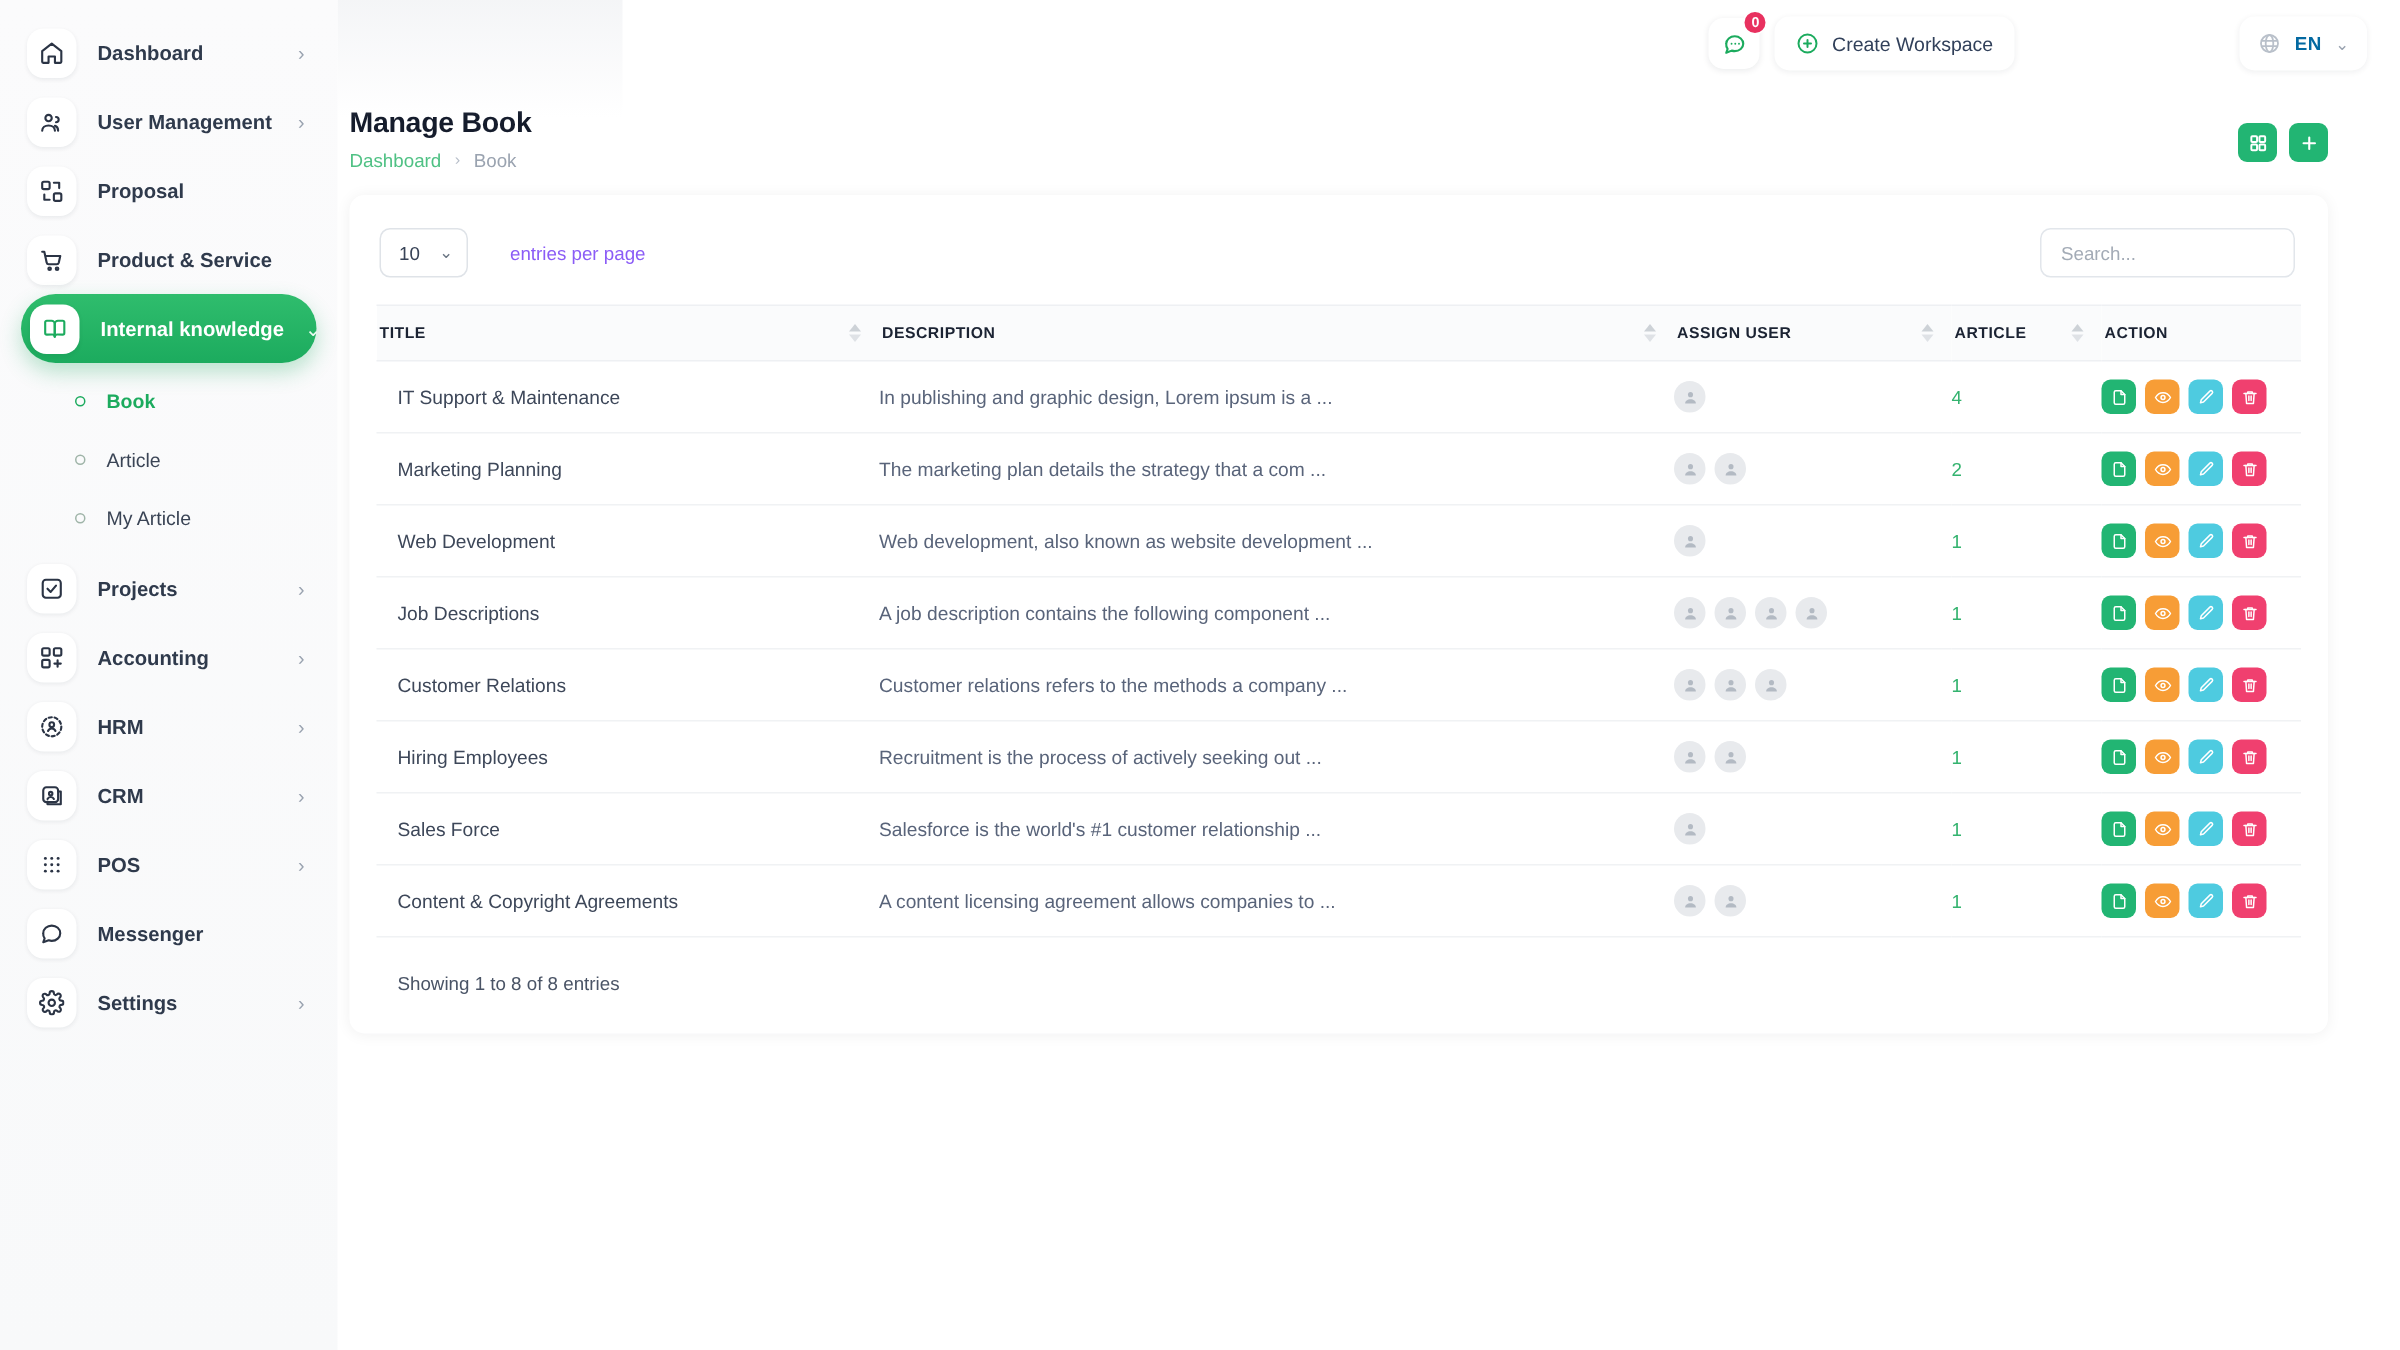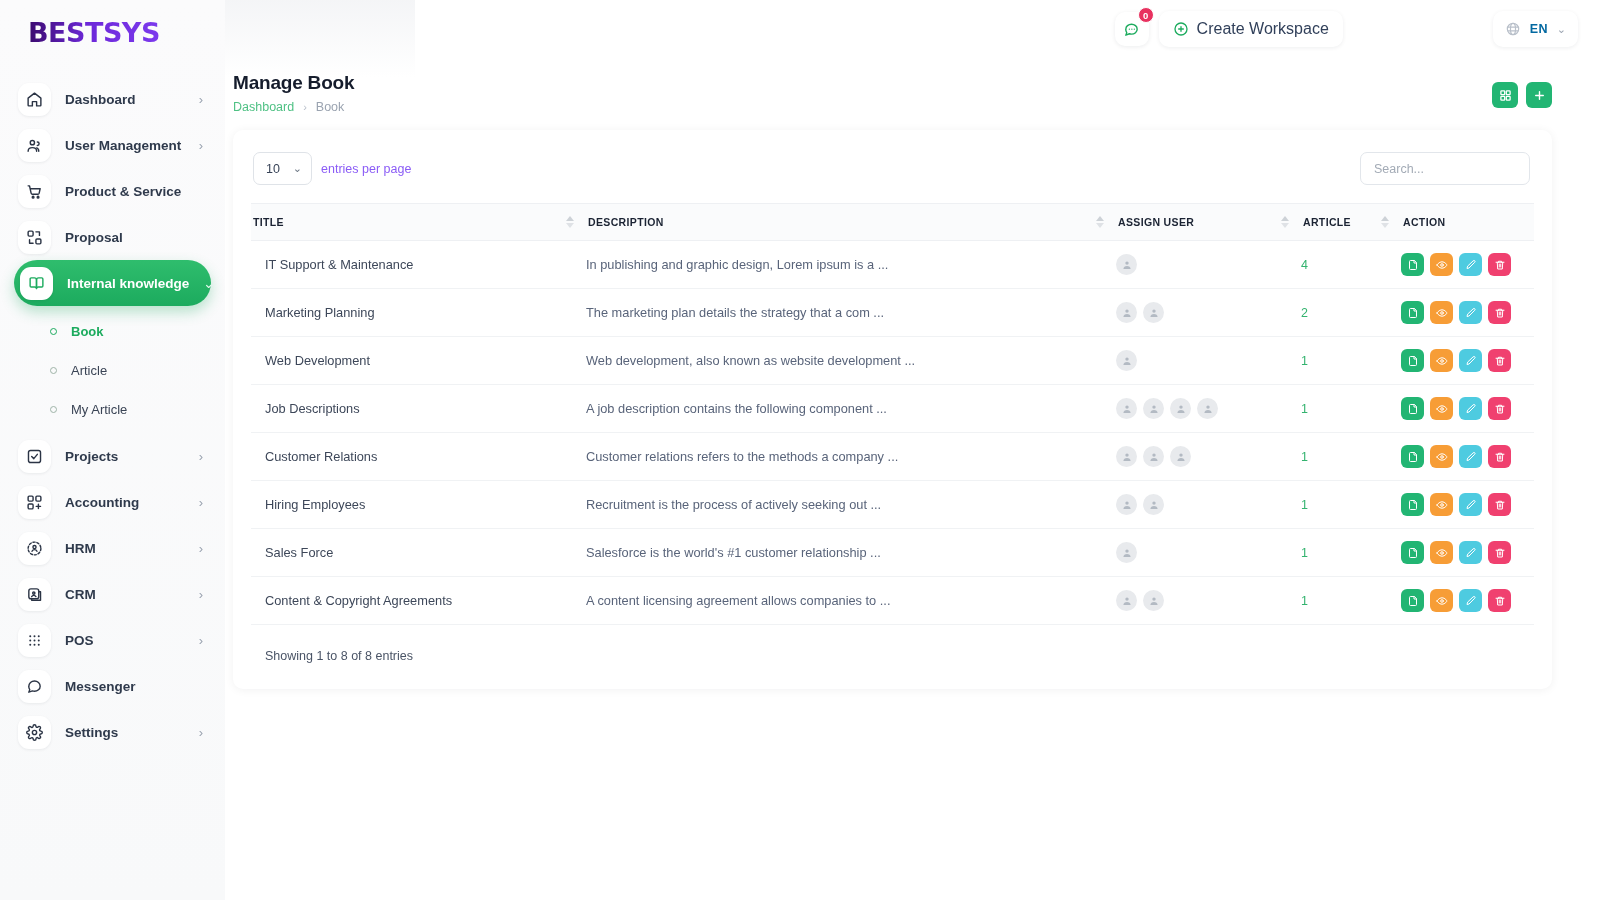--- a/index.html
+++ b/index.html
@@ -87,21 +87,21 @@
     border-radius: 9px; background: #e8315f; color: #fff;
     font-size: 9.5px; font-weight: 700;
     display: flex; align-items: center; justify-content: center;
     border: 1.5px solid #fff;
   }
   .ws-btn {
     height: 36px; border-radius: 10px; background: #fff;
     box-shadow: 0 1px 4px rgba(16,24,40,.07);
     display: flex; align-items: center; gap: 8px;
     padding: 0 14px; cursor: pointer;
-    font-size: 16px; color: #31405a; font-weight: 500;
+    font-size: 13px; color: #31405a; font-weight: 500;
   }
   .ws-btn .plus-circ { color: #1cab5e; display:flex; }
   .lang-btn {
     height: 36px; border-radius: 10px; background: #fff;
     box-shadow: 0 1px 4px rgba(16,24,40,.07);
     display: flex; align-items: center; gap: 9px;
     padding: 0 12px; margin-left: 140px; cursor: pointer;
   }
   .lang-btn .globe { color: #b9c0ca; display:flex; }
   .lang-code { font-size: 12.5px; font-weight: 700; color: #0369a1; letter-spacing:.3px;}
@@ -126,21 +126,21 @@
   .sq-btn svg { width: 13px; height: 13px; }
 
   
   .card {
     margin: 16px 48px 0 8px;
     background: #fff; border-radius: 10px;
     box-shadow: 0 1px 10px rgba(16,24,40,.06);
     padding: 22px 18px 26px 18px;
   }
   .card-top { display: flex; align-items: center; justify-content: space-between; padding: 0 4px 0 2px; }
-  .entries { display: flex; align-items: center; gap: 9px; }
+  .entries { display: flex; align-items: center; gap: 28px; }
   .select-box {
     height: 33px; min-width: 59px; border: 1px solid #dfe3e8; border-radius: 7px;
     display: flex; align-items: center; justify-content: space-between;
     padding: 0 9px 0 12px; gap: 12px; background: #fff; cursor: pointer;
   }
   .select-val { font-size: 12.5px; color: #384357; }
   .select-box .chev { color: #6b7684; font-size: 11px; }
   .entries-label { font-size: 12.5px; color: #8b5cf6; }
   .search-box {
     width: 170px; height: 33px; border: 1px solid #e2e6eb; border-radius: 7px;
@@ -211,23 +211,20 @@
     background: linear-gradient(180deg, rgba(243,244,246,.9), rgba(249,250,251,0));
     pointer-events: none;
   }
 </style>
 </head>
 <body>
 
 <div class="app">
 
   <aside class="sidebar">
-    <div class="logo-wrap">
-      <div class="logo">BESTSYS</div>
-    </div>
 
     <nav class="nav">
 
       <div class="nav-item">
         <span class="nav-ico">
           <svg viewBox="0 0 24 24" fill="none" stroke="currentColor" stroke-width="2" stroke-linecap="round" stroke-linejoin="round">
               <path d="M3 10l9-7 9 7v10a1 1 0 0 1-1 1h-5v-6H9v6H4a1 1 0 0 1-1-1z"></path>
             </svg>
         </span>
         <span class="nav-label">Dashboard</span>
@@ -243,39 +240,39 @@
               <path d="M18 20c0-2.4-1-4-3-4.6"></path>
             </svg>
         </span>
         <span class="nav-label">User Management</span>
         <span class="nav-chev">›</span>
       </div>
 
       <div class="nav-item">
         <span class="nav-ico">
           <svg viewBox="0 0 24 24" fill="none" stroke="currentColor" stroke-width="2" stroke-linecap="round" stroke-linejoin="round">
-              <path d="M3 4h2l2.2 10.2a2 2 0 0 0 2 1.6h7.4a2 2 0 0 0 2-1.5L20 8H6"></path>
-              <circle cx="10" cy="20" r="1.2"></circle>
-              <circle cx="17" cy="20" r="1.2"></circle>
-            </svg>
-        </span>
-        <span class="nav-label">Product &amp; Service</span>
-        <span class="nav-chev"></span>
-      </div>
-
-      <div class="nav-item">
-        <span class="nav-ico">
-          <svg viewBox="0 0 24 24" fill="none" stroke="currentColor" stroke-width="2" stroke-linecap="round" stroke-linejoin="round">
               <rect x="3" y="3" width="7" height="7" rx="1.5"></rect>
               <rect x="14" y="14" width="7" height="7" rx="1.5"></rect>
               <path d="M14 4h5v5"></path>
               <path d="M10 20H5v-5"></path>
             </svg>
         </span>
         <span class="nav-label">Proposal</span>
+        <span class="nav-chev"></span>
+      </div>
+
+      <div class="nav-item">
+        <span class="nav-ico">
+          <svg viewBox="0 0 24 24" fill="none" stroke="currentColor" stroke-width="2" stroke-linecap="round" stroke-linejoin="round">
+              <path d="M3 4h2l2.2 10.2a2 2 0 0 0 2 1.6h7.4a2 2 0 0 0 2-1.5L20 8H6"></path>
+              <circle cx="10" cy="20" r="1.2"></circle>
+              <circle cx="17" cy="20" r="1.2"></circle>
+            </svg>
+        </span>
+        <span class="nav-label">Product &amp; Service</span>
         <span class="nav-chev"></span>
       </div>
 
       <div class="nav-item active">
         <span class="nav-ico">
           <svg viewBox="0 0 24 24" fill="none" stroke="currentColor" stroke-width="2" stroke-linecap="round" stroke-linejoin="round">
               <path d="M3 5.5A1.5 1.5 0 0 1 4.5 4H9a3 3 0 0 1 3 3v12a2.5 2.5 0 0 0-2.5-2H4.5A1.5 1.5 0 0 1 3 15.5z"></path>
               <path d="M21 5.5A1.5 1.5 0 0 0 19.5 4H15a3 3 0 0 0-3 3v12a2.5 2.5 0 0 1 2.5-2h5A1.5 1.5 0 0 0 21 15.5z"></path>
             </svg>
         </span>

